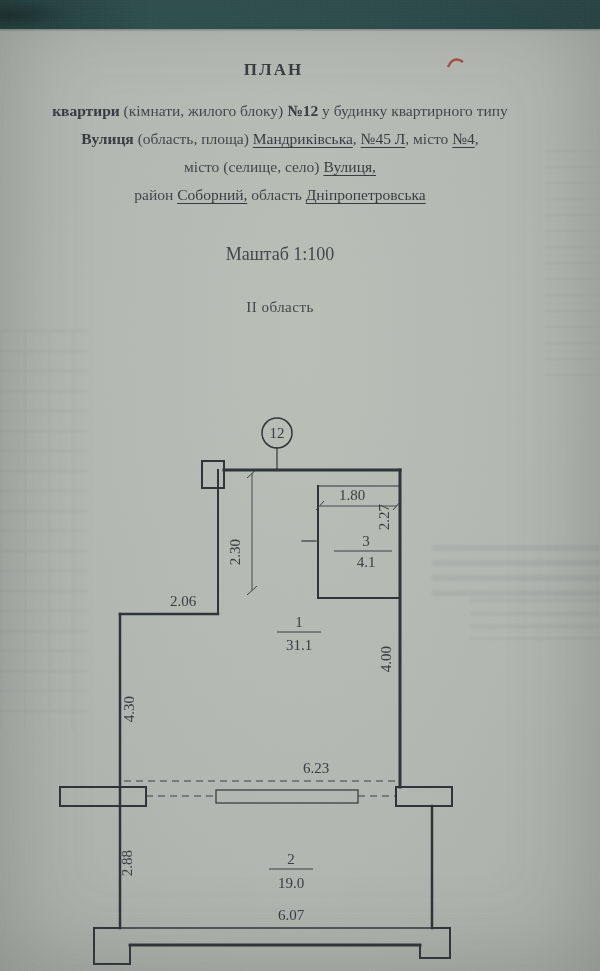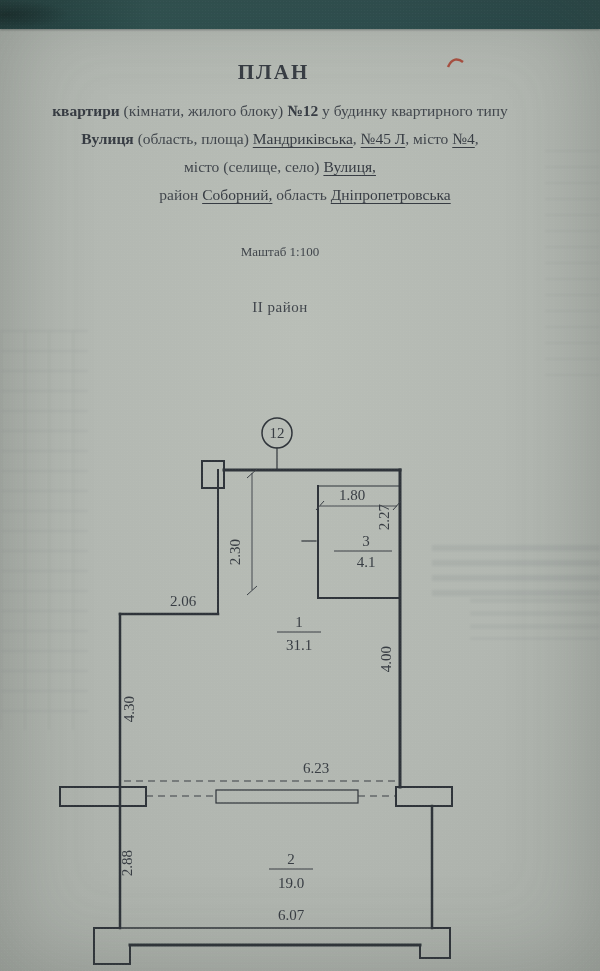--- a/index.html
+++ b/index.html
@@ -26,27 +26,27 @@
       repeating-linear-gradient(90deg, rgba(50,60,72,.55) 0 2px, transparent 2px 24px);}
   .bleed-right-top{right:0;top:150px;width:55px;height:240px;opacity:.06;
     background:repeating-linear-gradient(180deg, rgba(50,60,72,.7) 0 2px, transparent 2px 16px);}
   .bleed-mid-right{left:432px;top:545px;width:168px;height:58px;opacity:.09;
     background:repeating-linear-gradient(180deg, rgba(45,55,68,.75) 0 6px, transparent 6px 15px);}
   .bleed-low-right{right:0;top:598px;width:130px;height:42px;opacity:.06;
     background:repeating-linear-gradient(180deg, rgba(45,55,68,.7) 0 5px, transparent 5px 13px);}
 
   .doc-header{position:absolute;left:0;top:0;width:600px;text-align:center;}
   .doc-title{position:absolute;left:0;top:60px;width:547px;
-    font-size:21px;font-weight:bold;letter-spacing:2px;color:#383d44;}
+    font-size:17px;font-weight:bold;letter-spacing:2px;color:#383d44;}
   .doc-line{position:absolute;left:0;width:560px;font-size:15.5px;white-space:pre-wrap;color:#41464c;}
   .l-apartment{top:102px;}
   .l-street{top:130px;}
   .l-city{top:158px;}
-  .l-district{top:186px;margin-left:25px;}
-  .l-scale{top:244px;font-size:13px;}
+  .l-district{top:186px;}
+  .l-scale{top:244px;font-size:18px;}
   .l-floor{top:299px;font-size:15px;letter-spacing:.5px;}
   .seg-b{font-weight:bold;color:#373c43;}
   .seg-u{font-weight:normal;color:#373c43;text-decoration:underline;text-underline-offset:3px;}
 
   svg.plan{position:absolute;left:0;top:0;width:600px;height:971px;}
   svg.plan .wall{stroke:#2f343a;fill:none;stroke-linecap:square;}
   svg.plan .dimline{stroke:#3a3f45;fill:none;}
   svg.plan .dash{stroke:#3a3f45;fill:none;stroke-dasharray:7 5;}
   svg.plan text{font-family:"Liberation Serif", serif;font-size:15px;fill:#383d43;text-anchor:middle;}
 </style>
@@ -69,21 +69,21 @@
 
     <div class="doc-line l-apartment"><span class="seg-b">квартири</span><span> (кімнати, жилого блоку) </span><span class="seg-b">№12</span><span> у будинку квартирного типу</span></div>
 
     <div class="doc-line l-street"><span class="seg-b">Вулиця</span><span> (область, площа) </span><span class="seg-u">Мандриківська</span><span>, </span><span class="seg-u">№45 Л</span><span>, місто </span><span class="seg-u">№4</span><span>,</span></div>
 
     <div class="doc-line l-city"><span>місто (селище, село) </span><span class="seg-u">Вулиця,</span></div>
 
     <div class="doc-line l-district"><span>район </span><span class="seg-u">Соборний,</span><span> область </span><span class="seg-u">Дніпропетровська</span></div>
 
     <div class="doc-line l-scale">Маштаб 1:100</div>
-    <div class="doc-line l-floor">ІІ район</div>
+    <div class="doc-line l-floor">ІІ область</div>
   </div>
 
   <svg class="plan" viewBox="0 0 600 971">
 
     <g>
       <circle class="wall" cx="277" cy="433" r="15" stroke-width="1.5"></circle>
       <text x="277" y="438" font-size="13">12</text>
       <path class="wall" d="M277,448 V470" stroke-width="1.2"></path>
     </g>
 

